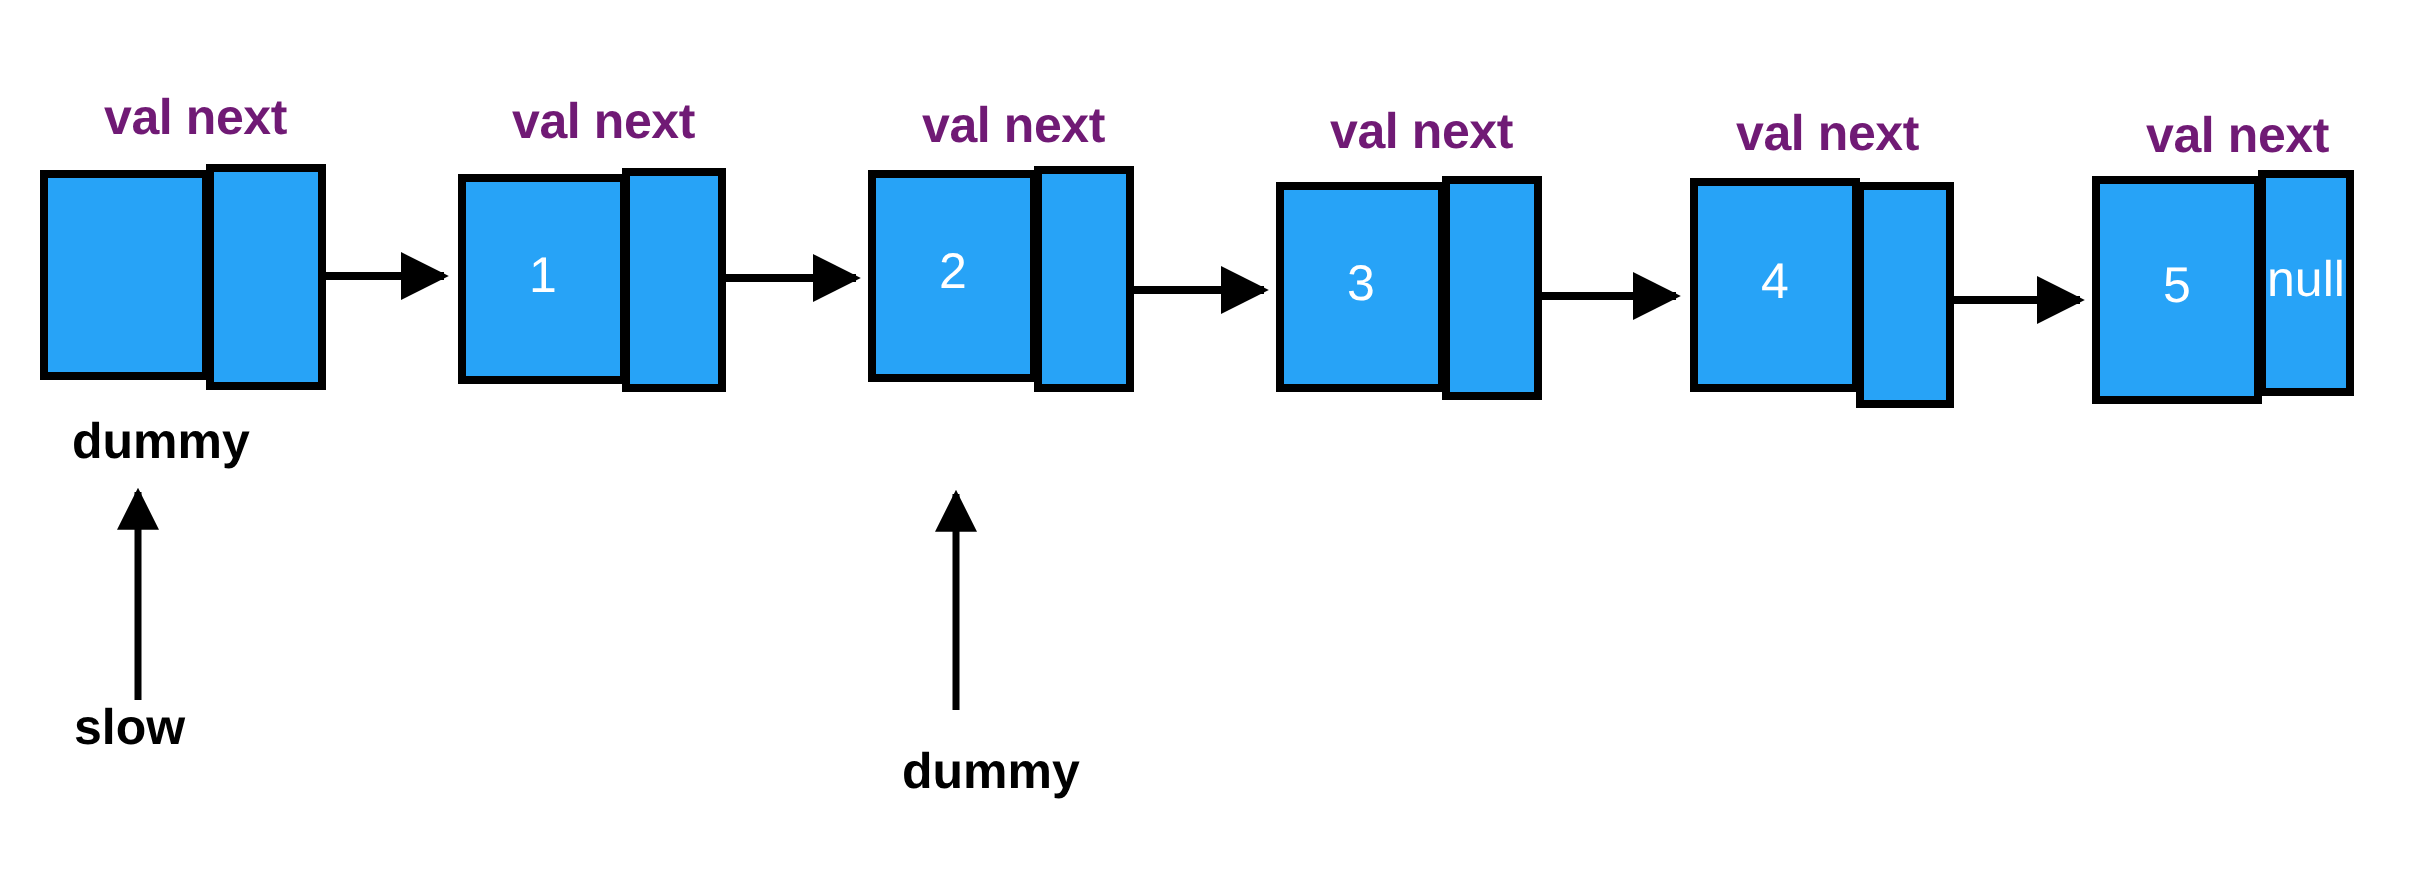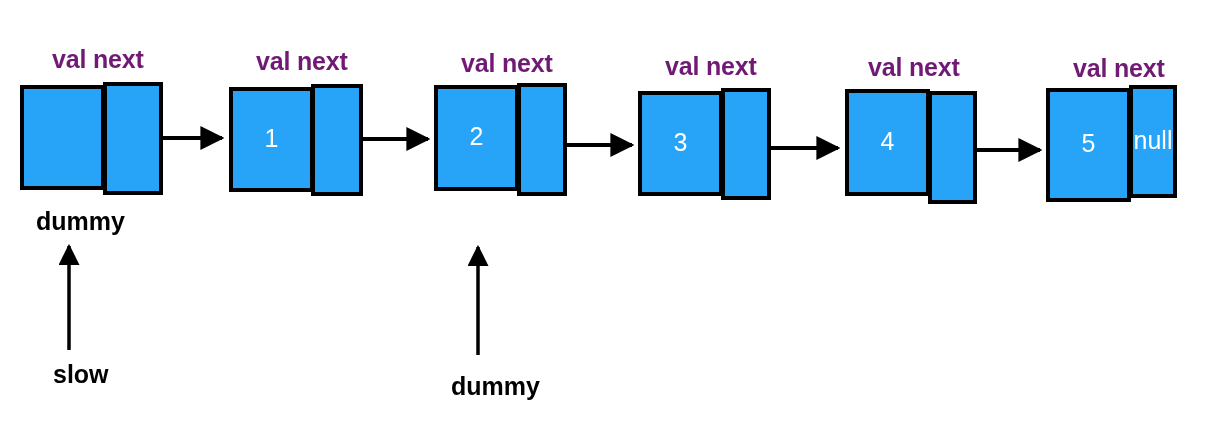--- a/index.html
+++ b/index.html
@@ -111,17 +111,17 @@
       <div class="cell-text" style="left: 845px; top: 126.5px; width: 85px;">4</div>
       <div class="cell-next" style="left: 928px; top: 91px; width: 49px; height: 113px;"></div>
       <div class="node-header" style="left: 1073px; top: 54px;">val next</div>
       <div class="cell-val" style="left: 1046px; top: 88px; width: 85px; height: 114px;"></div>
       <div class="cell-text" style="left: 1046px; top: 129px; width: 85px;">5</div>
       <div class="cell-next" style="left: 1129px; top: 85px; width: 48px; height: 113px;"></div>
       <div class="cell-text" style="left: 1129px; top: 125.5px; width: 48px;">null</div>
     </div>
 
   <div id="pointers-root">
-      <div class="ptr-label" style="left: 37px; top: 360px; margin-left: 16px;">slow</div>
+      <div class="ptr-label" style="left: 37px; top: 350px;">slow</div>
       <div class="ptr-label" style="left: 451px; top: 372px;">dummy</div>
     </div>
 
 </div>
 
 </body></html>

